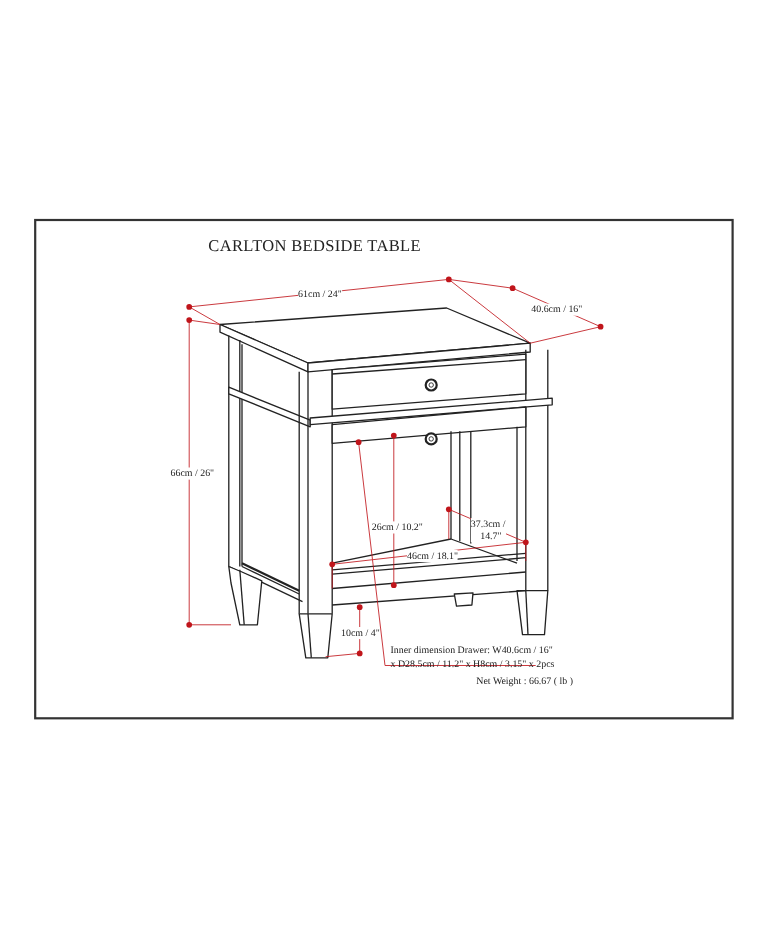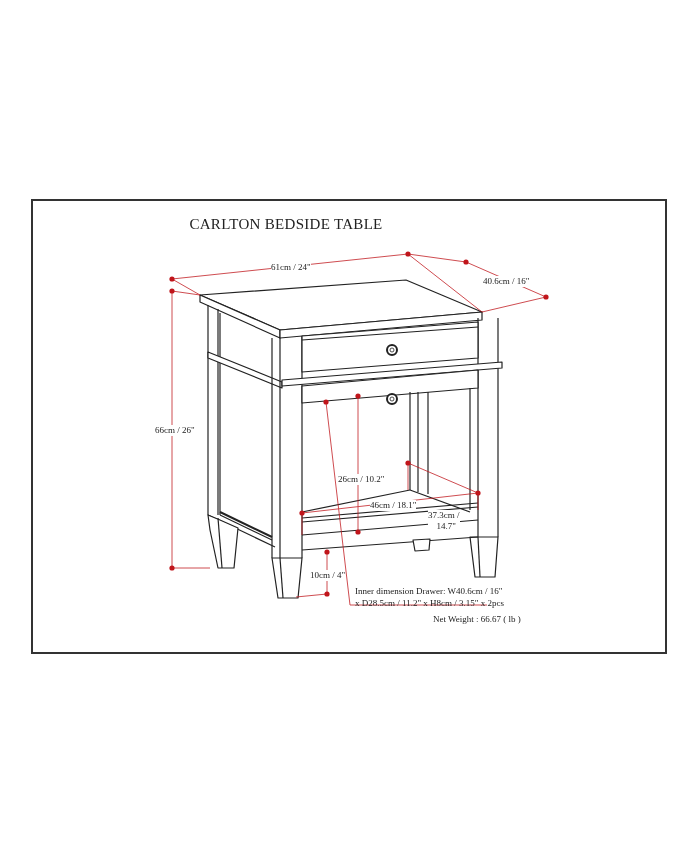--- a/index.html
+++ b/index.html
@@ -146,21 +146,21 @@
     <circle cx="302" cy="513" r="2.6"></circle>
     <circle cx="327" cy="552" r="2.6"></circle>
     <circle cx="327" cy="594" r="2.6"></circle>
   </g>
 </svg>
 
 <div class="lbl" style="left:271px; top:262px;">61cm / 24"</div>
 <div class="lbl" style="left:483px; top:276px;">40.6cm / 16"</div>
 <div class="lbl" style="left:155px; top:425px;">66cm / 26"</div>
 <div class="lbl" style="left:338px; top:474px;">26cm / 10.2"</div>
-<div class="lbl" style="left:428px; top:471px; text-align:center;margin-top:39px;">
+<div class="lbl" style="left:428px; top:471px; text-align:center;">
   <div>37.3cm /</div>
   <div style="padding-left:5px;">14.7"</div>
 </div>
 <div class="lbl" style="left:370px; top:500px;">46cm / 18.1"</div>
 <div class="lbl" style="left:310px; top:570px;">10cm / 4"</div>
 
 <div class="note" style="left:355px; top:585px;">
   <div>Inner dimension Drawer: W40.6cm / 16"</div>
   <div>x D28.5cm / 11.2" x H8cm / 3.15" x 2pcs</div>
 </div>

